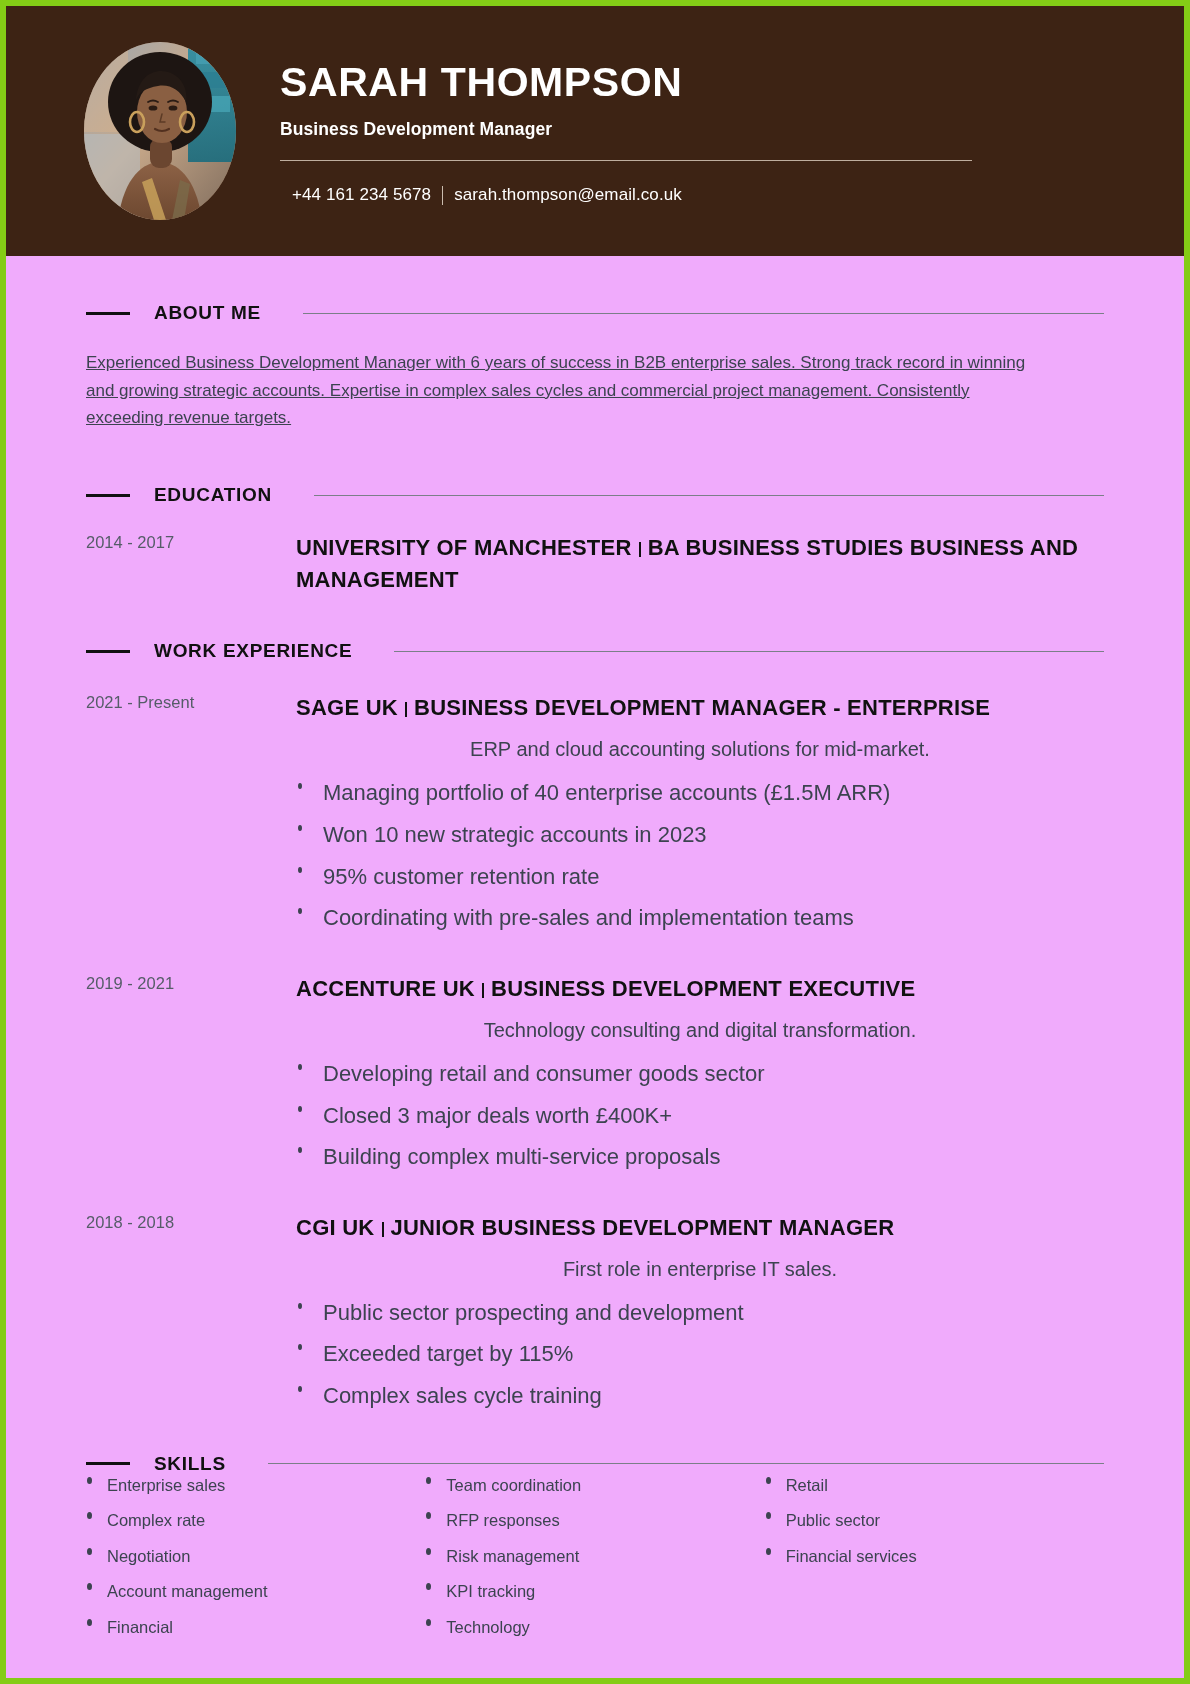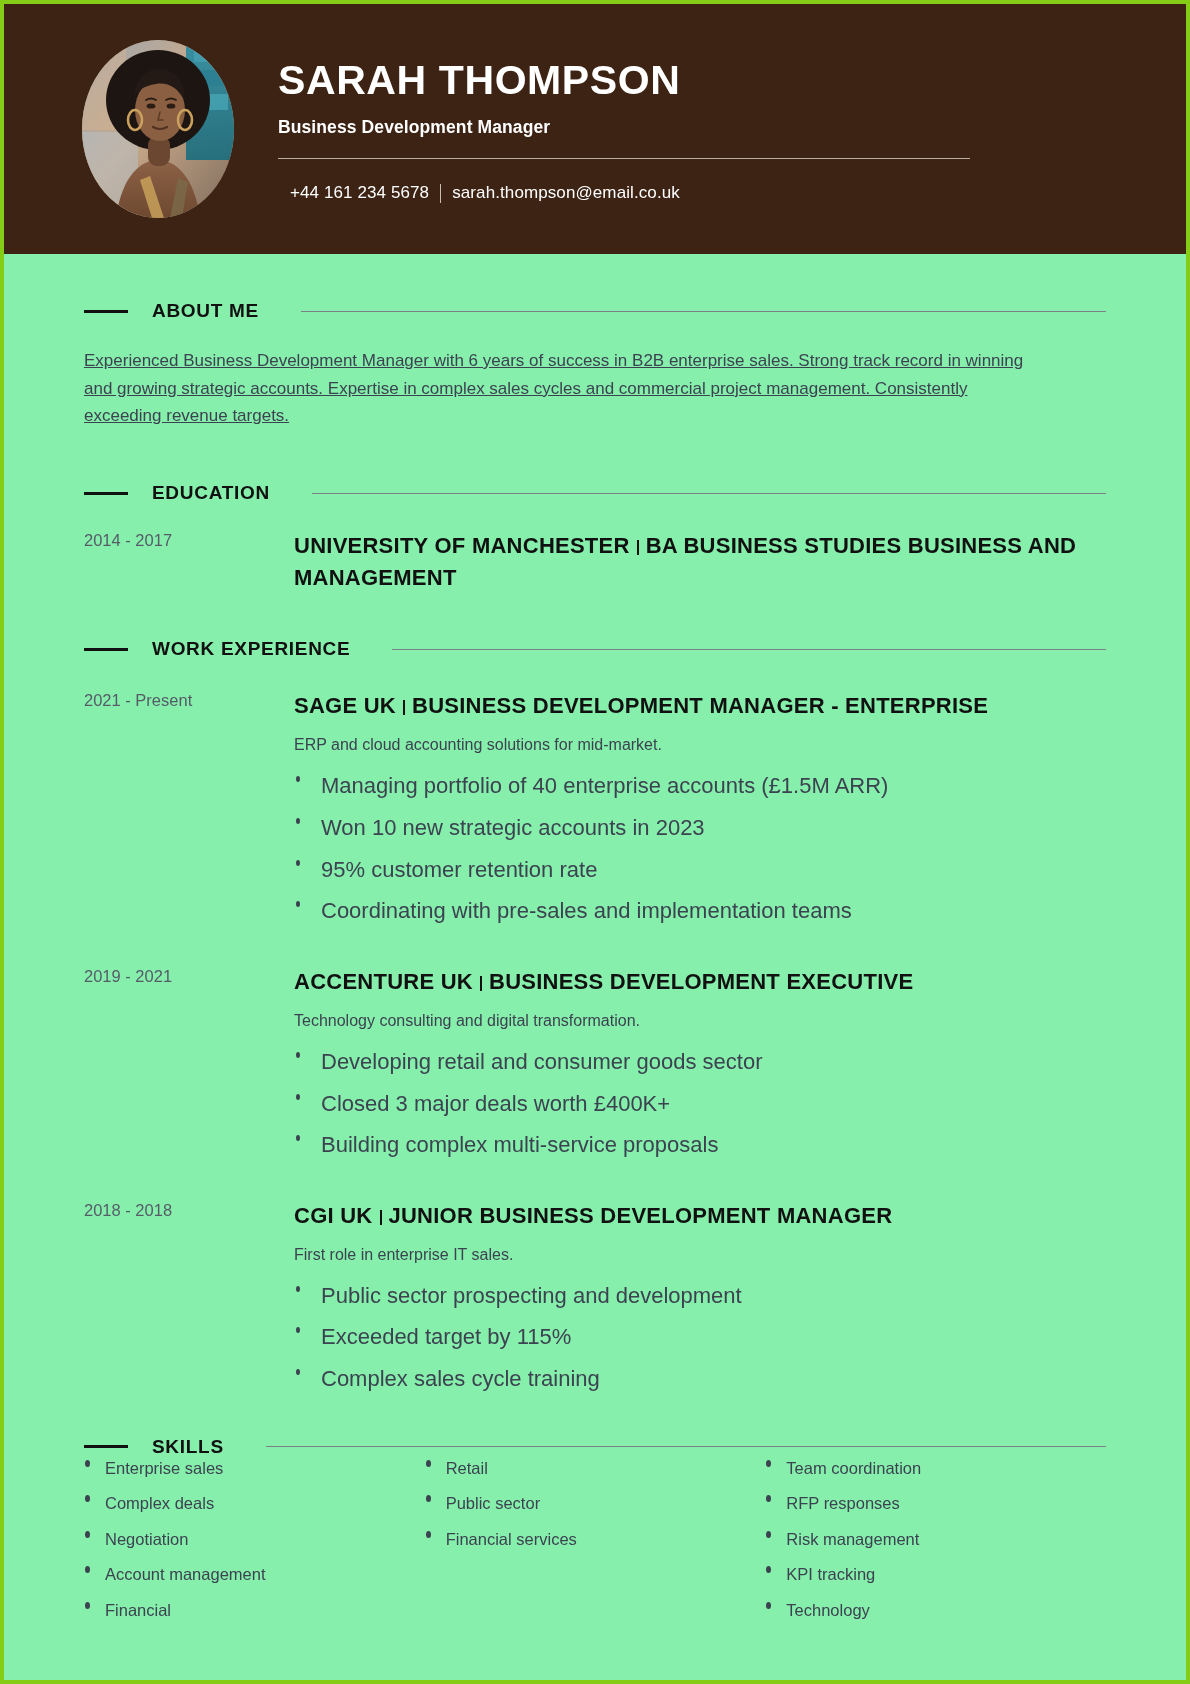--- a/index.html
+++ b/index.html
@@ -9,22 +9,22 @@
   }
   body {
     font-family: "Liberation Sans", sans-serif;
     -webkit-font-smoothing: antialiased;
   }
 
   .page {
     position: relative;
     width: 1190px;
     height: 1684px;
-    background: #86efac;
-    border: 4px solid #84cc16;
+    background: #f0abfc;
+    border: 6px solid #84cc16;
     box-sizing: border-box;
     overflow: hidden;
   }
 
   
   .header {
     position: relative;
     height: 250px;
     background: #3D2314;
     display: flex;
@@ -164,23 +164,24 @@
   }
   .entry-title .bar {
     display: inline-block;
     width: 2px;
     height: 15px;
     background: #111111;
     vertical-align: -2px;
     margin: 0 7px;
   }
   .entry-sub {
-    font-size: 16px;
+    font-size: 20px;
     color: #3c4350;
     margin: 14px 0 0 0;
+    text-align: center;
   }
 
   ul.bullets {
     list-style: none;
     margin: 18px 0 0 0;
     padding: 0;
   }
   ul.bullets li {
     position: relative;
     font-size: 22px;
@@ -379,34 +380,34 @@
     <div class="block-skills">
       <div class="section-head">
         <span class="sec-dash"></span>
         <h2 class="sec-title">SKILLS</h2>
         <span class="sec-line"></span>
       </div>
 
       <div class="skills-grid">
         <div class="skills-col">
           <div class="skill-item">Enterprise sales</div>
-          <div class="skill-item">Complex deals</div>
+          <div class="skill-item">Complex rate</div>
           <div class="skill-item">Negotiation</div>
           <div class="skill-item">Account management</div>
           <div class="skill-item">Financial</div>
-        </div>
-        <div class="skills-col">
-          <div class="skill-item">Retail</div>
-          <div class="skill-item">Public sector</div>
-          <div class="skill-item">Financial services</div>
         </div>
         <div class="skills-col">
           <div class="skill-item">Team coordination</div>
           <div class="skill-item">RFP responses</div>
           <div class="skill-item">Risk management</div>
           <div class="skill-item">KPI tracking</div>
           <div class="skill-item">Technology</div>
         </div>
+        <div class="skills-col">
+          <div class="skill-item">Retail</div>
+          <div class="skill-item">Public sector</div>
+          <div class="skill-item">Financial services</div>
+        </div>
       </div>
     </div>
 
   </div>
 </div>
 
 </body></html>

